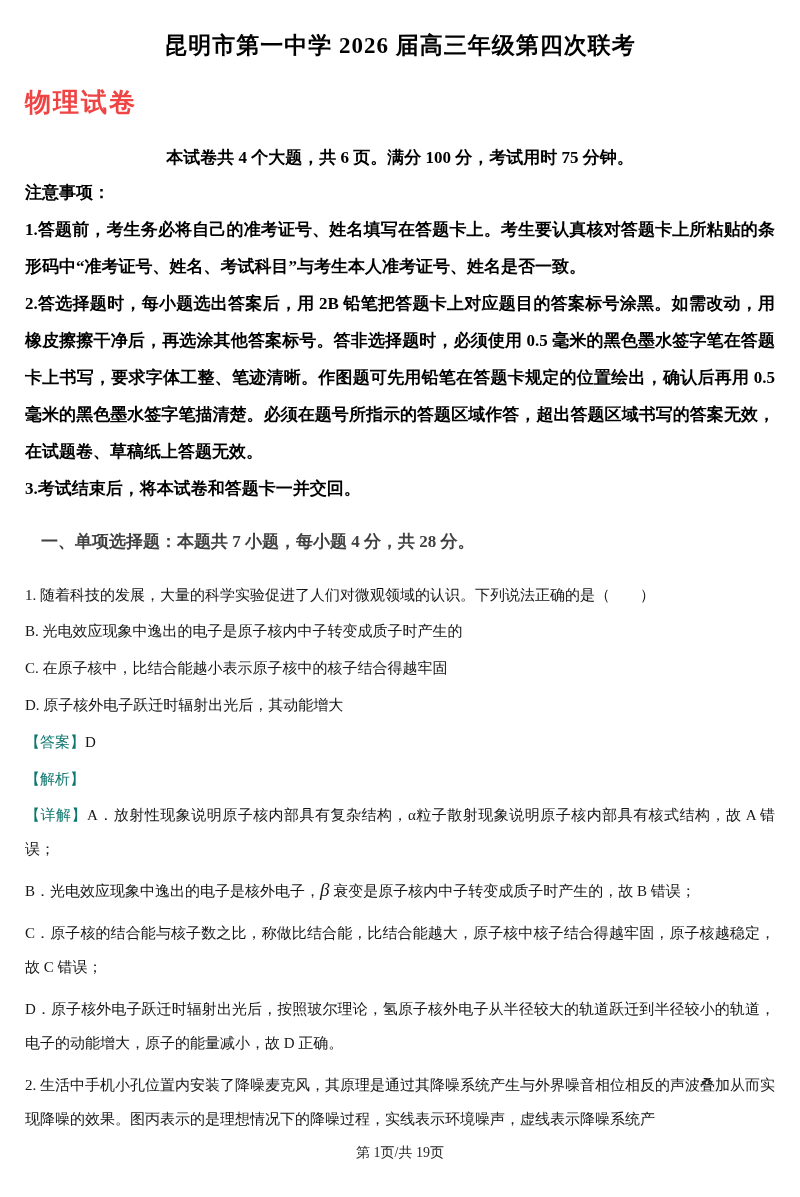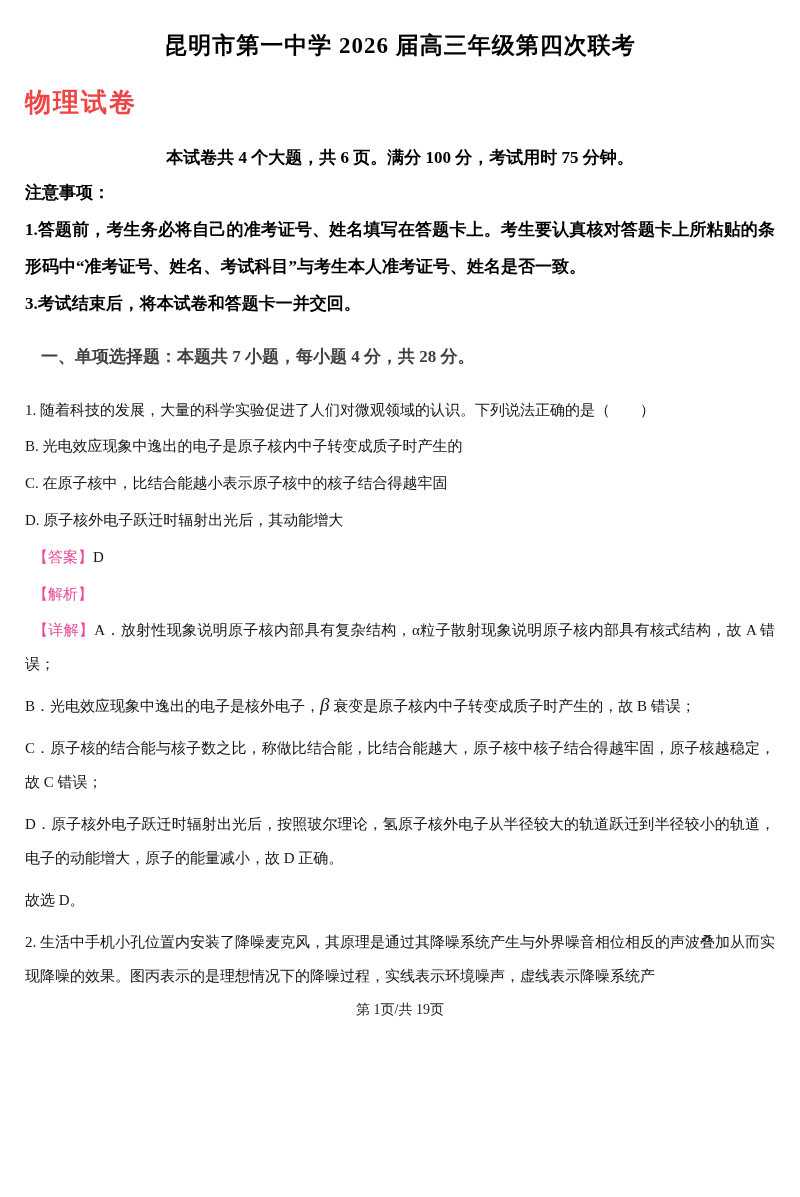--- a/index.html
+++ b/index.html
@@ -73,22 +73,21 @@
     margin: 0;
     text-align: justify;
   }
   .detail-p {
     font-size: 15px;
     line-height: 34px;
     margin: 0 0 8px 0;
     text-align: justify;
   }
   .label {
-    color: #ec4899;
-    margin-left: 8px;
+    color: #0f766e;
   }
   .greek-beta {
     font-style: italic;
     font-size: 19px;
     line-height: 1;
   }
   .footer {
     font-size: 14px;
     text-align: center;
     margin-top: 4px;
@@ -102,20 +101,21 @@
 
   <h1 class="title">昆明市第一中学 2026 届高三年级第四次联考</h1>
 
   <h2 class="subtitle">物理试卷</h2>
 
   <p class="info">本试卷共 4 个大题，共 6 页。满分 100 分，考试用时 75 分钟。</p>
 
   <p class="notice-head">注意事项：</p>
 
   <p class="notice">1.答题前，考生务必将自己的准考证号、姓名填写在答题卡上。考生要认真核对答题卡上所粘贴的条形码中“准考证号、姓名、考试科目”与考生本人准考证号、姓名是否一致。</p>
+  <p class="notice">2.答选择题时，每小题选出答案后，用 2B 铅笔把答题卡上对应题目的答案标号涂黑。如需改动，用橡皮擦擦干净后，再选涂其他答案标号。答非选择题时，必须使用 0.5 毫米的黑色墨水签字笔在答题卡上书写，要求字体工整、笔迹清晰。作图题可先用铅笔在答题卡规定的位置绘出，确认后再用 0.5 毫米的黑色墨水签字笔描清楚。必须在题号所指示的答题区域作答，超出答题区域书写的答案无效，在试题卷、草稿纸上答题无效。</p>
   <p class="notice">3.考试结束后，将本试卷和答题卡一并交回。</p>
 
   <p class="section-head">一、单项选择题：本题共 7 小题，每小题 4 分，共 28 分。</p>
 
   <p class="body-p">1. 随着科技的发展，大量的科学实验促进了人们对微观领域的认识。下列说法正确的是（　　）</p>
 
   <p class="option-p">B. 光电效应现象中逸出的电子是原子核内中子转变成质子时产生的</p>
   <p class="option-p">C. 在原子核中，比结合能越小表示原子核中的核子结合得越牢固</p>
   <p class="option-p">D. 原子核外电子跃迁时辐射出光后，其动能增大</p>
 
@@ -124,19 +124,18 @@
   <p class="option-p"><span class="label">【解析】</span></p>
 
   <p class="detail-p"><span class="label">【详解】</span><span>A．放射性现象说明原子核内部具有复杂结构，α粒子散射现象说明原子核内部具有核式结构，故 A 错误；</span></p>
 
   <p class="detail-p"><span>B．光电效应现象中逸出的电子是核外电子，</span><span class="greek-beta">β</span><span> 衰变是原子核内中子转变成质子时产生的，故 B 错误；</span></p>
 
   <p class="detail-p">C．原子核的结合能与核子数之比，称做比结合能，比结合能越大，原子核中核子结合得越牢固，原子核越稳定，故 C 错误；</p>
 
   <p class="detail-p">D．原子核外电子跃迁时辐射出光后，按照玻尔理论，氢原子核外电子从半径较大的轨道跃迁到半径较小的轨道，电子的动能增大，原子的能量减小，故 D 正确。</p>
 
-  <p class="detail-p">故选 D。</p>
 
   <p class="detail-p">2. 生活中手机小孔位置内安装了降噪麦克风，其原理是通过其降噪系统产生与外界噪音相位相反的声波叠加从而实现降噪的效果。图丙表示的是理想情况下的降噪过程，实线表示环境噪声，虚线表示降噪系统产</p>
 
   <div class="footer">第 1页/共 19页</div>
 
 </div>
 
 </body></html>

